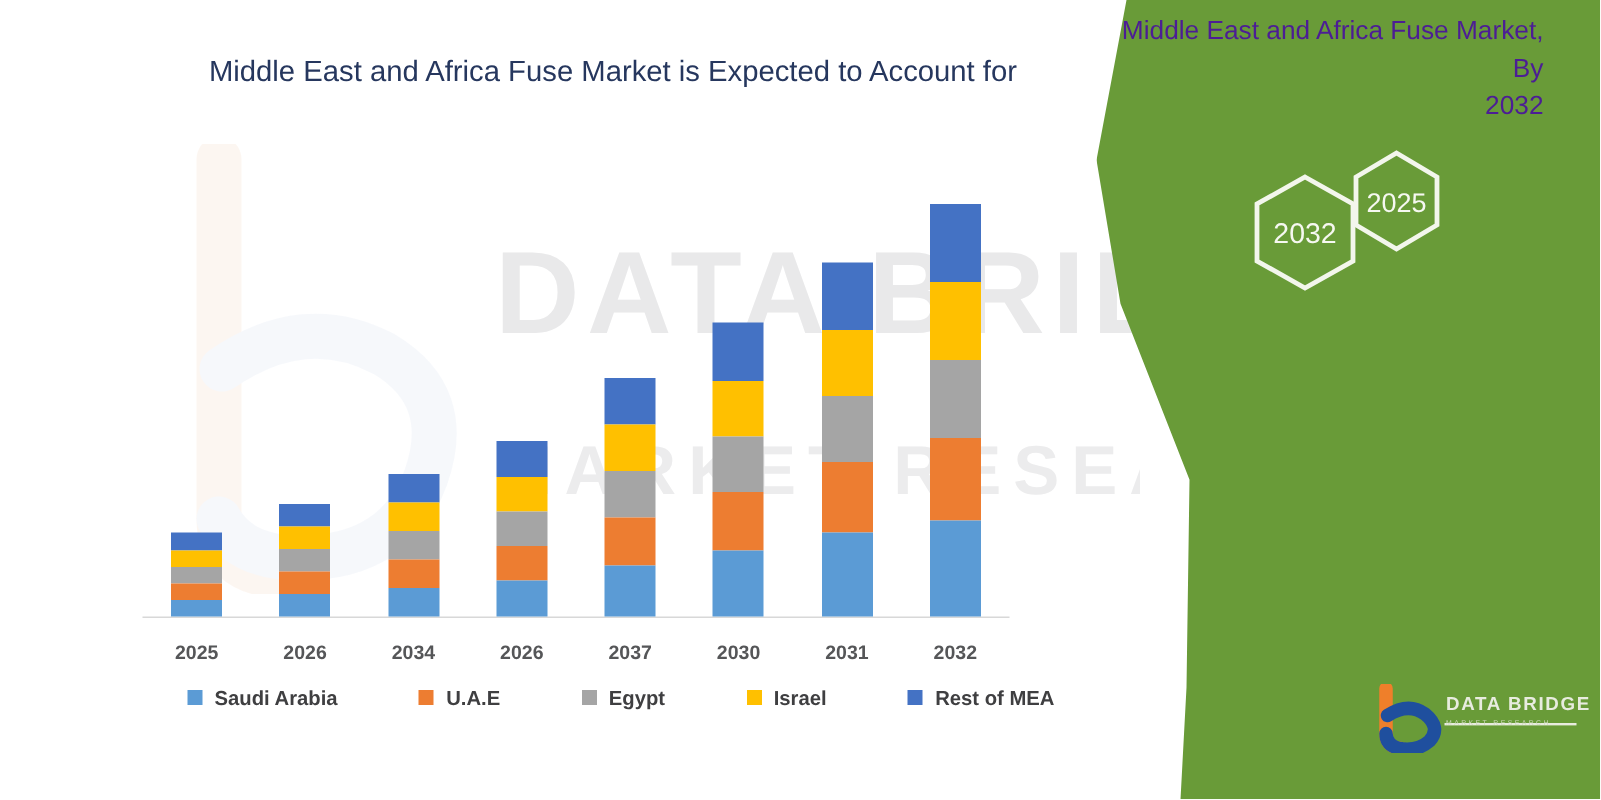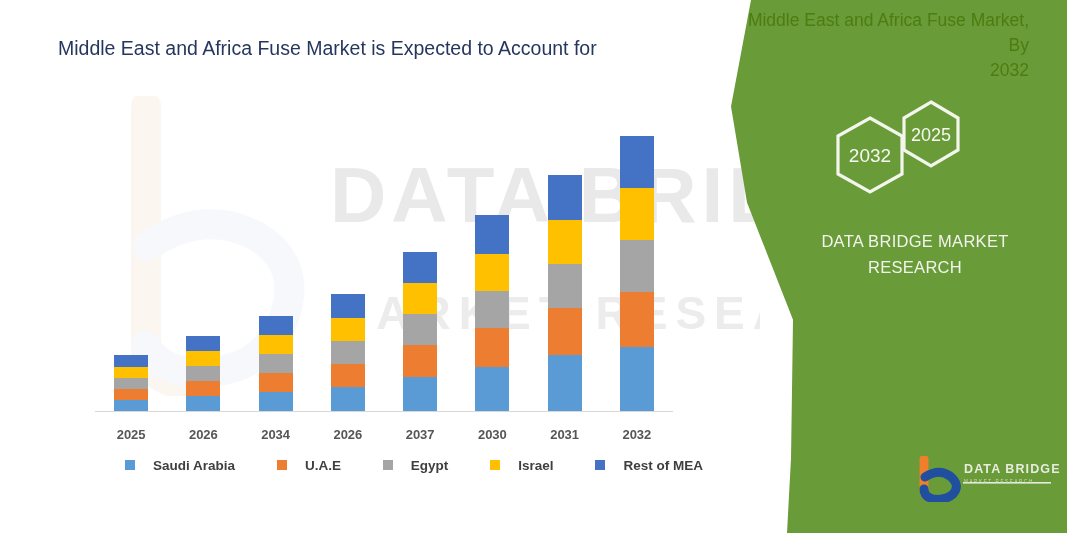--- a/index.html
+++ b/index.html
@@ -18,52 +18,52 @@
   .wm-b{position:absolute;left:88px;top:96px;width:250px;height:300px;opacity:.085;pointer-events:none;}
   .wm-text{
     position:absolute;left:330px;top:136px;width:720px;
     font-size:78px;letter-spacing:5px;font-weight:700;color:#e9e9ea;
     line-height:118px;white-space:nowrap;pointer-events:none;
   }
   .wm-text .l2{font-size:46px;letter-spacing:8px;color:#ececed;}
 
   .chart-title{
     position:absolute;left:58px;top:36px;width:620px;
-    text-align:left;color:#26375e;font-size:19.5px;line-height:25px;
+    text-align:right;color:#26375e;font-size:19.5px;line-height:25px;
   }
   .baseline{position:absolute;left:95px;top:411px;width:578px;height:1px;background:#d8d8d8;}
 
   .bars{position:absolute;left:95px;top:120px;width:578px;height:291px;
         display:flex;align-items:flex-end;justify-content:space-around;}
   .bar{width:34px;display:flex;flex-direction:column-reverse;}
   .seg{width:100%;}
 
   .xaxis{position:absolute;left:95px;top:423px;width:578px;height:22px;
          display:flex;justify-content:space-around;align-items:center;}
   .xaxis span{width:34px;text-align:center;font-size:13px;font-weight:700;color:#555658;}
 
   .legend{position:absolute;left:95px;top:454px;width:578px;height:22px;
           display:flex;justify-content:space-between;align-items:center;padding:0 30px;}
-  .lg{display:flex;align-items:center;gap:18px;font-size:13.5px;font-weight:700;color:#3f3f41;white-space:nowrap;}
+  .lg{display:flex;align-items:center;gap:8px;font-size:13.5px;font-weight:700;color:#3f3f41;white-space:nowrap;}
   .sw{width:10px;height:10px;display:inline-block;}
 
   .footer{position:absolute;left:0;top:506px;width:700px;height:20px;
           display:flex;justify-content:space-between;padding:0 86px 0 86px;
           box-sizing:border-box;font-family:"Liberation Serif", serif;
           font-size:8.6px;color:#6c6c6c;}
 
   
   .green-panel{
     position:absolute;right:0;top:0;width:400px;height:533px;
     background:#699b38;
     clip-path:polygon(100% 0,100% 100%,30% 100%,31% 86%,31.5% 60%,20% 38%,16% 20%,21% 0);
   }
   .green-title{
     position:absolute;right:38px;top:8px;width:300px;
-    text-align:right;color:#4d7c0f;font-size:17.5px;line-height:25px;
+    text-align:right;color:#4c1d95;font-size:17.5px;line-height:25px;
   }
   .hexes{position:absolute;left:826px;top:96px;width:160px;height:118px;}
   .brand{
     position:absolute;left:790px;top:228px;width:250px;text-align:center;
     color:#f2f4ee;font-size:16.5px;line-height:26px;letter-spacing:.3px;
   }
   .logo{position:absolute;left:908px;top:456px;width:150px;height:46px;}
   .logo-txt{position:absolute;left:964px;top:462px;color:#e8ecdf;font-size:12.5px;
             letter-spacing:1.1px;font-weight:700;}
   .logo-sub{position:absolute;left:964px;top:479px;color:#cfd9bd;font-size:4.6px;
@@ -193,24 +193,20 @@
     <div>2032</div>
   </div>
 
   <svg class="hexes" viewBox="0 0 160 118">
     <polygon points="44,22 76,40 76,78 44,96 12,78 12,40" fill="none" stroke="#f3f6ec" stroke-width="3.2"></polygon>
     <text x="44" y="66" text-anchor="middle" fill="#f6f8f1" font-size="19" font-family="Liberation Sans, sans-serif">2032</text>
     <polygon points="105,6 132,22 132,54 105,70 78,54 78,22" fill="none" stroke="#f3f6ec" stroke-width="3.2"></polygon>
     <text x="105" y="45" text-anchor="middle" fill="#f6f8f1" font-size="18" font-family="Liberation Sans, sans-serif">2025</text>
   </svg>
 
-  <div class="brand">
-    <div>DATA BRIDGE MARKET</div>
-    <div>RESEARCH</div>
-  </div>
 
   <svg class="logo" viewBox="0 0 150 46">
     <path d="M16 3 L16 33 Q16 42 26 43" stroke="#ef7f2a" stroke-width="9" fill="none" stroke-linecap="round"></path>
     <path d="M17 21 Q31 12 42 20 Q53 29 45 38 Q37 45 25 43 Q16 41 16 33" stroke="#1f4f9e" stroke-width="9" fill="none" stroke-linecap="round"></path>
     <rect x="55" y="26" width="88" height="1.6" fill="#e8ecdf"></rect>
   </svg>
   <div class="logo-txt">DATA BRIDGE</div>
   <div class="logo-sub">MARKET RESEARCH</div>
 
 </div>

